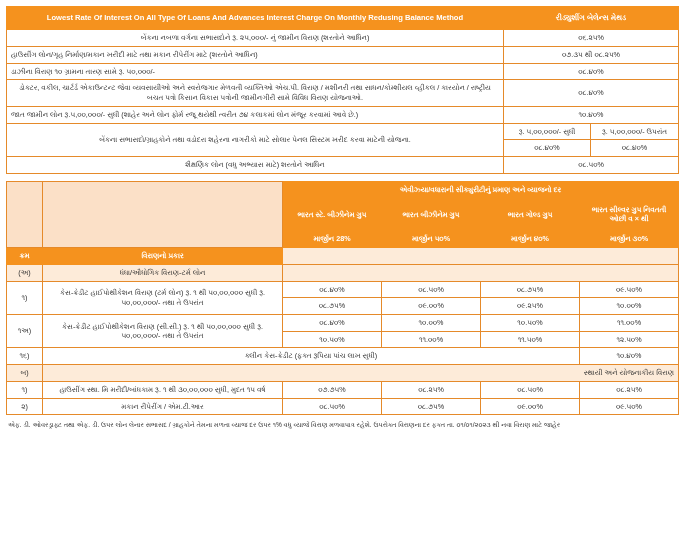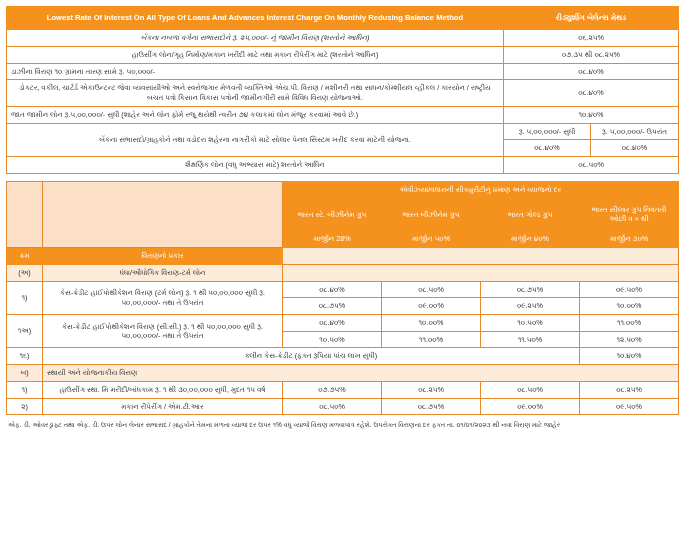--- a/index.html
+++ b/index.html
@@ -31,24 +31,24 @@
   .hdr{
     background:#f5921e;
     color:#ffffff;
     font-weight:bold;
     font-size:7.6px;
     border:1px solid #f5921e;
     padding:6px 4px;
   }
   .tint{background:#fdebd9;}
   .tint-strong{background:#fbe0c7;}
-  .left{text-align:left;font-style:italic;}
+  .left{text-align:left;}
   .t1{margin-bottom:7px;}
   .hcell{
-    background:#f5921e;color:#fff;font-weight:normal;
+    background:#f5921e;color:#fff;font-weight:bold;
     border:1px solid #f5921e;
   }
   .rowlabel{ text-align:center; }
   .note{
     margin-top:5px;
     font-size:6.6px;
     line-height:1.45;
     color:#2b2b2b;
     padding:0 2px;
     text-align:left;
@@ -70,21 +70,21 @@
       <tr>
         <td class="hdr" colspan="1">Lowest Rate Of Interest On All Type Of Loans And Advances Interest Charge On Monthly Redusing Balance Method</td>
         <td class="hdr" colspan="2">રીડ્યુશીંગ બેલેન્સ મેથડ</td>
       </tr>
 
       <tr>
         <td class="left" style="text-align:center">બેંકના નબળા વર્ગના સભાસદોને રૂ. ૨૫,૦૦૦/- નું જામીન વિરાણ (શરતોને આધિન)</td>
         <td colspan="2">૦૬.૨૫%</td>
       </tr>
       <tr>
-        <td style="text-align:center">હાઉસીંગ લોન/ગૃહ નિર્માણ/મકાન ખરીદી માટે તથા મકાન રીપેરીંગ માટે (શરતોને આધિન)</td>
+        <td style="text-align:left">હાઉસીંગ લોન/ગૃહ નિર્માણ/મકાન ખરીદી માટે તથા મકાન રીપેરીંગ માટે (શરતોને આધિન)</td>
         <td colspan="2">૦૭.૩૫ થી ૦૮.૨૫%</td>
       </tr>
       <tr>
         <td style="text-align:left">ડાઝીના વિરાણ ૧૦ ગ્રામના તારણ સામે રૂ. ૫૦,૦૦૦/-</td>
         <td colspan="2">૦૮.૪૦%</td>
       </tr>
       <tr>
         <td style="text-align:center">ડોક્ટર, વકીલ, ચાર્ટર્ડ એકાઉન્ટન્ટ જેવા વ્યવસાયીઓ અને સ્વરોજગાર મેળવતી વ્યક્તિઓ એચ.પી. વિરાણ / મશીનરી તથા સાધન/કોમ્શીયલ વ્હીકલ / કારયોન / રાષ્ટ્રીય બચત પત્રો કિસાન વિકાસ પત્રોની જામીનગીરી સામે વિવિધ વિરાણ યોજનાઓ.</td>
         <td colspan="2">૦૮.૪૦%</td>
       </tr>
@@ -181,21 +181,21 @@
       </tr>
 
       <tr>
         <td>૧૬)</td>
         <td colspan="4" style="text-align:center">ક્લીન કેસ-ક્રેડીટ (ફક્ત રૂપિયા પાંચ લાખ સુધી)</td>
         <td>૧૦.૪૦%</td>
       </tr>
 
       <tr>
         <td class="tint">બ)</td>
-        <td class="tint" colspan="5" style="text-align:left">સ્થાયી અને યોજનાકીય વિરાણ</td>
+        <td class="tint" colspan="5" style="text-align:right">સ્થાયી અને યોજનાકીય વિરાણ</td>
       </tr>
 
       <tr>
         <td>૧)</td>
         <td class="rowlabel">હાઉસીંગ સ્થા. મિ મરીદી/બાંધકામ રૂ. ૧ થી ૩૦,૦૦,૦૦૦ સુધી, મુદત ૧૫ વર્ષ</td>
         <td>૦૭.૭૫%</td>
         <td>૦૮.૨૫%</td>
         <td>૦૮.૫૦%</td>
         <td>૦૮.૨૫%</td>
       </tr>

